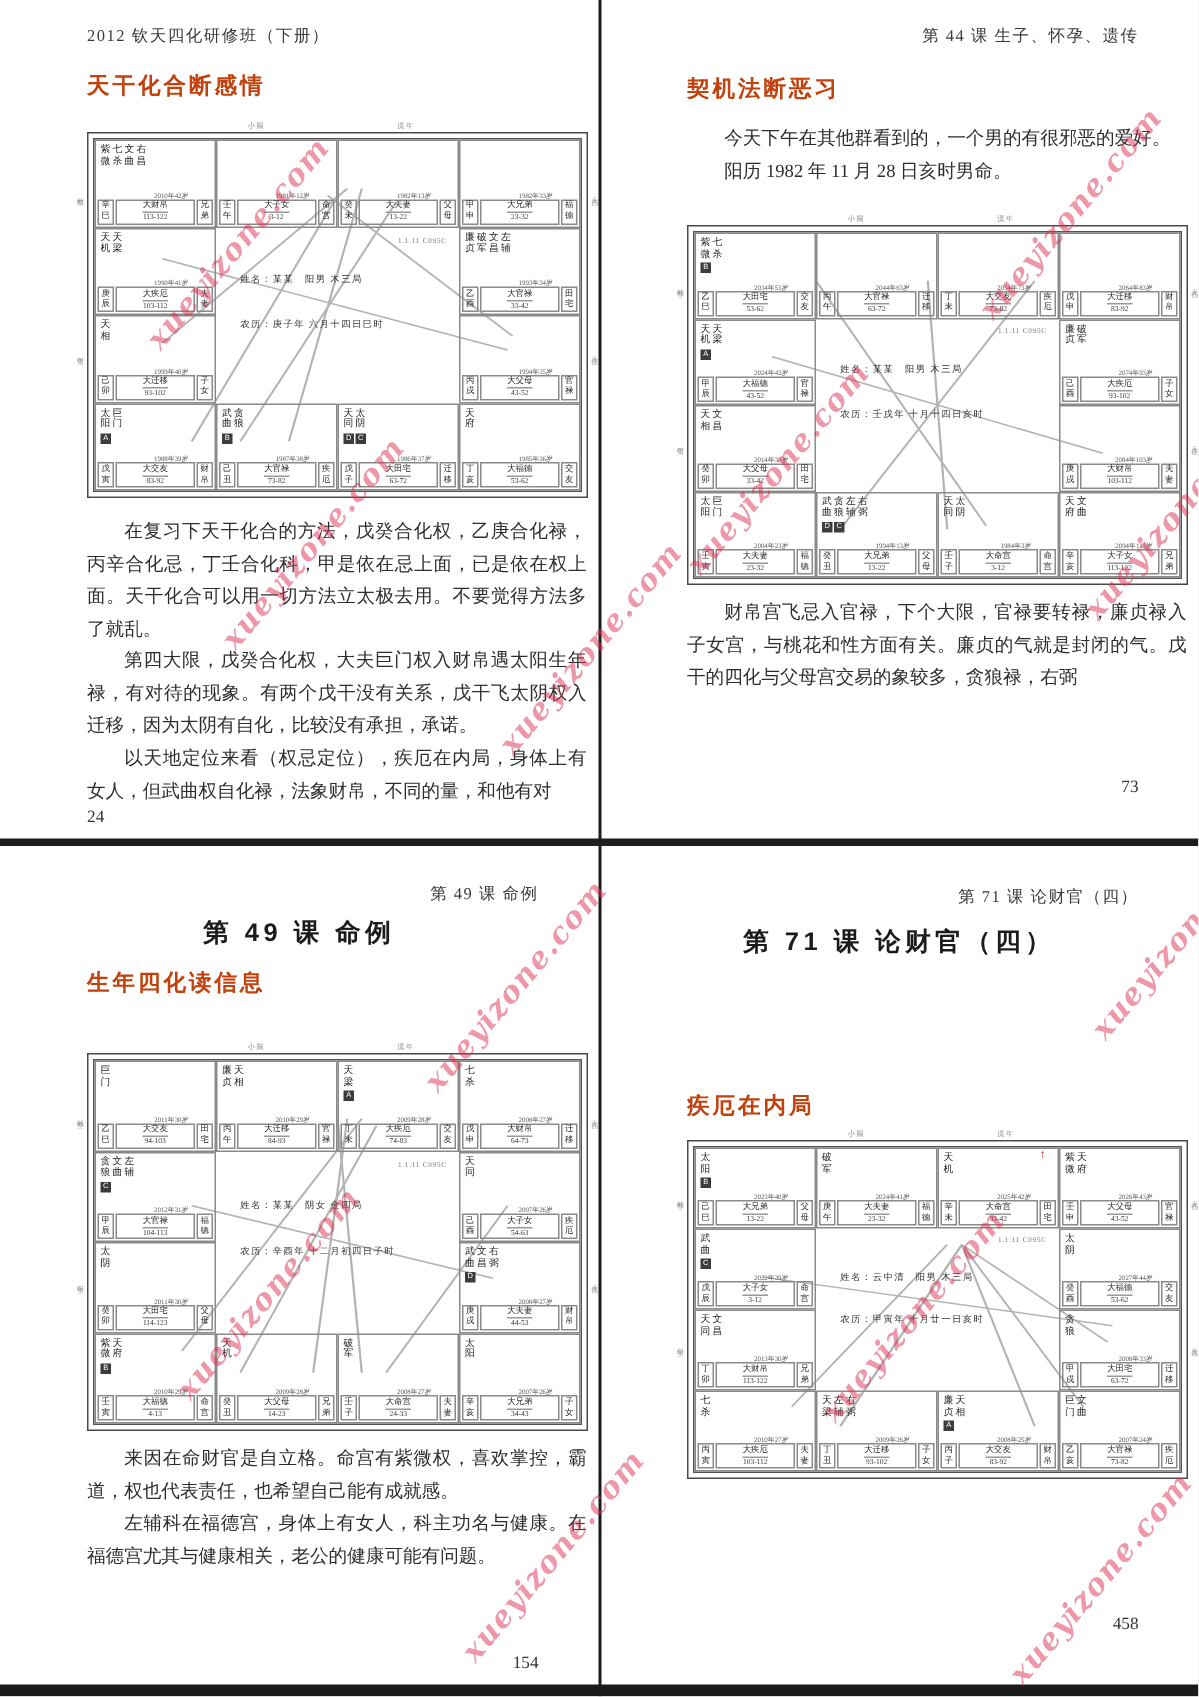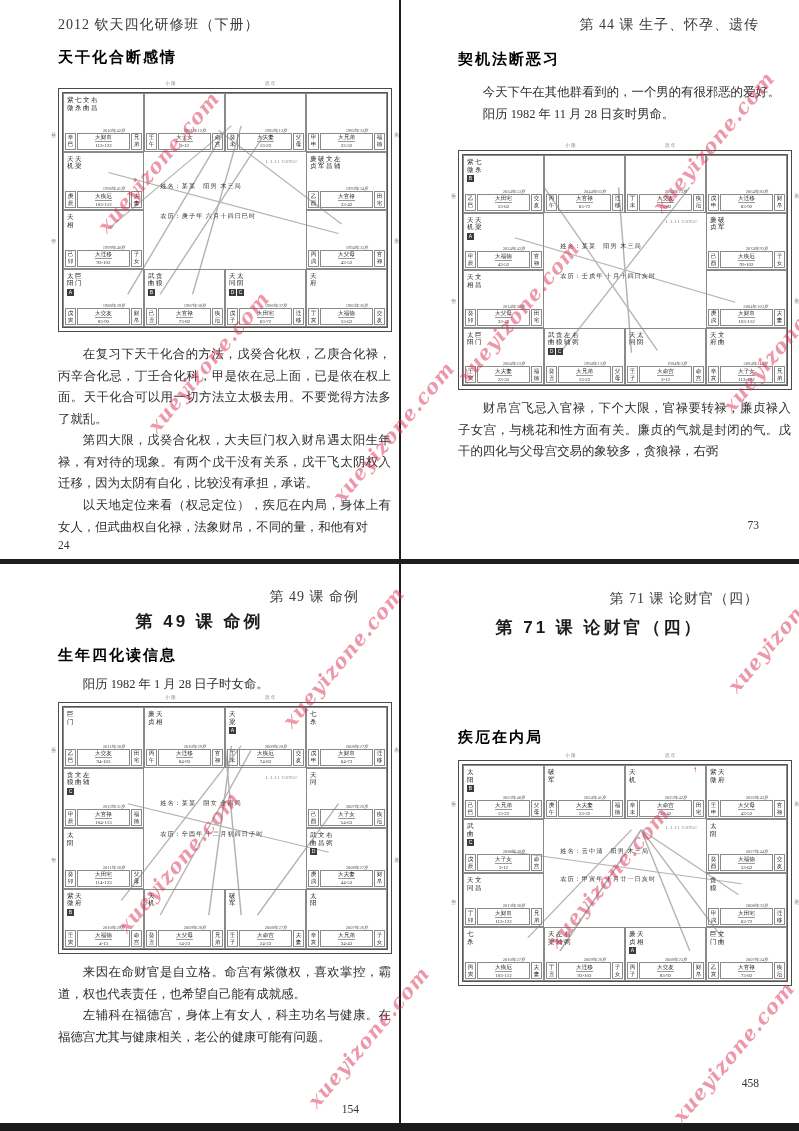--- a/index.html
+++ b/index.html
@@ -5,24 +5,24 @@
   html,body{margin:0;padding:0;background:#f4f4f2;}
   #canvas{position:relative;width:799px;height:1131px;background:#ffffff;overflow:hidden;
           font-family:"Liberation Serif","DejaVu Serif",serif;color:#2b2b2b;}
   .page{position:absolute;width:399px;height:565px;background:#fff;}
   #page-tl{left:0;top:0;} #page-tr{left:400px;top:0;}
   #page-bl{left:0;top:566px;} #page-br{left:400px;top:566px;}
   .divider-v{position:absolute;left:399px;top:0;width:2px;height:1131px;background:#1c1c1c;z-index:4;}
   .divider-h{position:absolute;left:0;top:559px;width:799px;height:5px;background:#1f1f1f;z-index:4;}
   .scan-bar-bottom{position:absolute;left:0;top:1123px;width:799px;height:8px;background:#1a1a1a;z-index:4;}
 
-  .page-header{position:absolute;top:16px;font-size:14px;letter-spacing:1px;color:#3a3a3a;}
+  .page-header{position:absolute;top:16px;font-size:11px;letter-spacing:1px;color:#3a3a3a;}
   .header-left{left:58px;} .header-right{right:40px;text-align:right;}
   .section-title{position:absolute;left:58px;font-size:15px;font-weight:bold;
-                 font-family:"Liberation Sans","DejaVu Sans",sans-serif;letter-spacing:2px;color:#000000;}
+                 font-family:"Liberation Sans","DejaVu Sans",sans-serif;letter-spacing:2px;color:#c2410c;}
   .chapter-title{position:absolute;left:0;width:100%;text-align:center;font-size:17px;font-weight:bold;
                  font-family:"Liberation Sans","DejaVu Sans",sans-serif;letter-spacing:3px;color:#1b1b1b;}
   .body-text{position:absolute;left:58px;width:333px;font-size:12.4px;line-height:1.74;
              text-align:justify;color:#2d2d2d;}
   .body-text p{margin:0;text-indent:2em;}
   .page-num{position:absolute;font-size:11.5px;color:#333;}
 
   
   .chart{position:absolute;left:58px;width:334px;border:1px solid #4a4a4a;padding:3px;box-sizing:border-box;background:#fff;}
   .chart-inner{position:relative;width:100%;height:100%;border:1px solid #555;box-sizing:border-box;}
@@ -535,23 +535,20 @@
     <div class="body-text" style="top:398px;">
       <p>财帛宫飞忌入官禄，下个大限，官禄要转禄，廉贞禄入子女宫，与桃花和性方面有关。廉贞的气就是封闭的气。戊干的四化与父母宫交易的象较多，贪狼禄，右弼</p>
     </div>
     <div class="page-num" style="right:40px;bottom:34px;">73</div>
   </div>
 
   <div class="page" id="page-bl">
     <div class="page-header header-right" style="top:22px;">第 49 课 命例</div>
     <div class="chapter-title" style="top:44px;">第 49 课 命例</div>
     <div class="section-title" style="top:80px;">生年四化读信息</div>
-    <div class="body-text" style="top:108px;">
-      <p>阳历 1982 年 1 月 28 日子时女命。</p>
-    </div>
     <div class="chart" style="top:136px;height:252px;">
         <div class="chart-inner">
           <svg class="lines-svg" viewBox="0 0 100 100" preserveAspectRatio="none">
             <line x1="18" y1="80" x2="55" y2="16" stroke="#b3b3b3" stroke-width="0.45"></line>
             <line x1="30" y1="86" x2="58" y2="18" stroke="#b3b3b3" stroke-width="0.45"></line>
             <line x1="45" y1="86" x2="52" y2="16" stroke="#b3b3b3" stroke-width="0.45"></line>
             <line x1="20" y1="40" x2="82" y2="60" stroke="#b3b3b3" stroke-width="0.45"></line>
             <line x1="60" y1="86" x2="85" y2="40" stroke="#b3b3b3" stroke-width="0.45"></line>
             <line x1="50" y1="16" x2="55" y2="86" stroke="#b3b3b3" stroke-width="0.45"></line>
           </svg>

